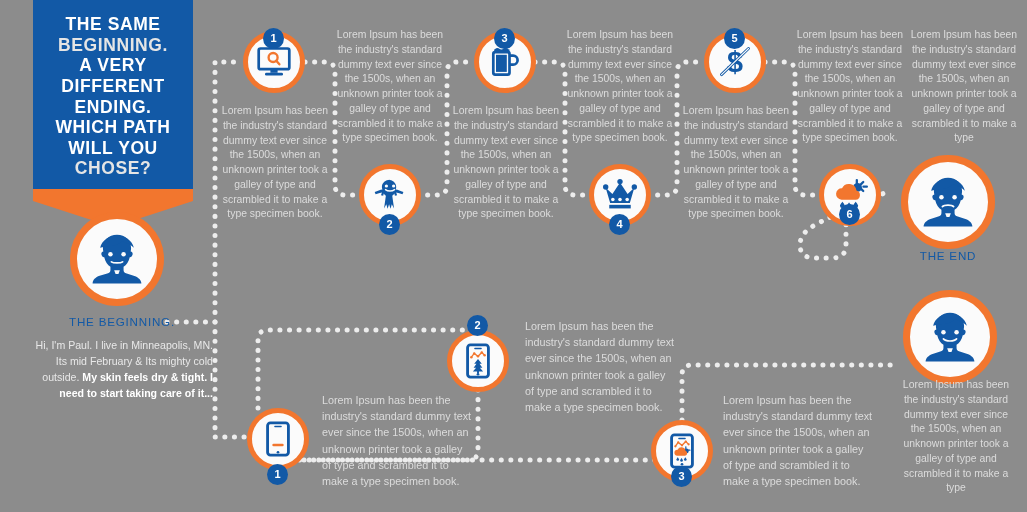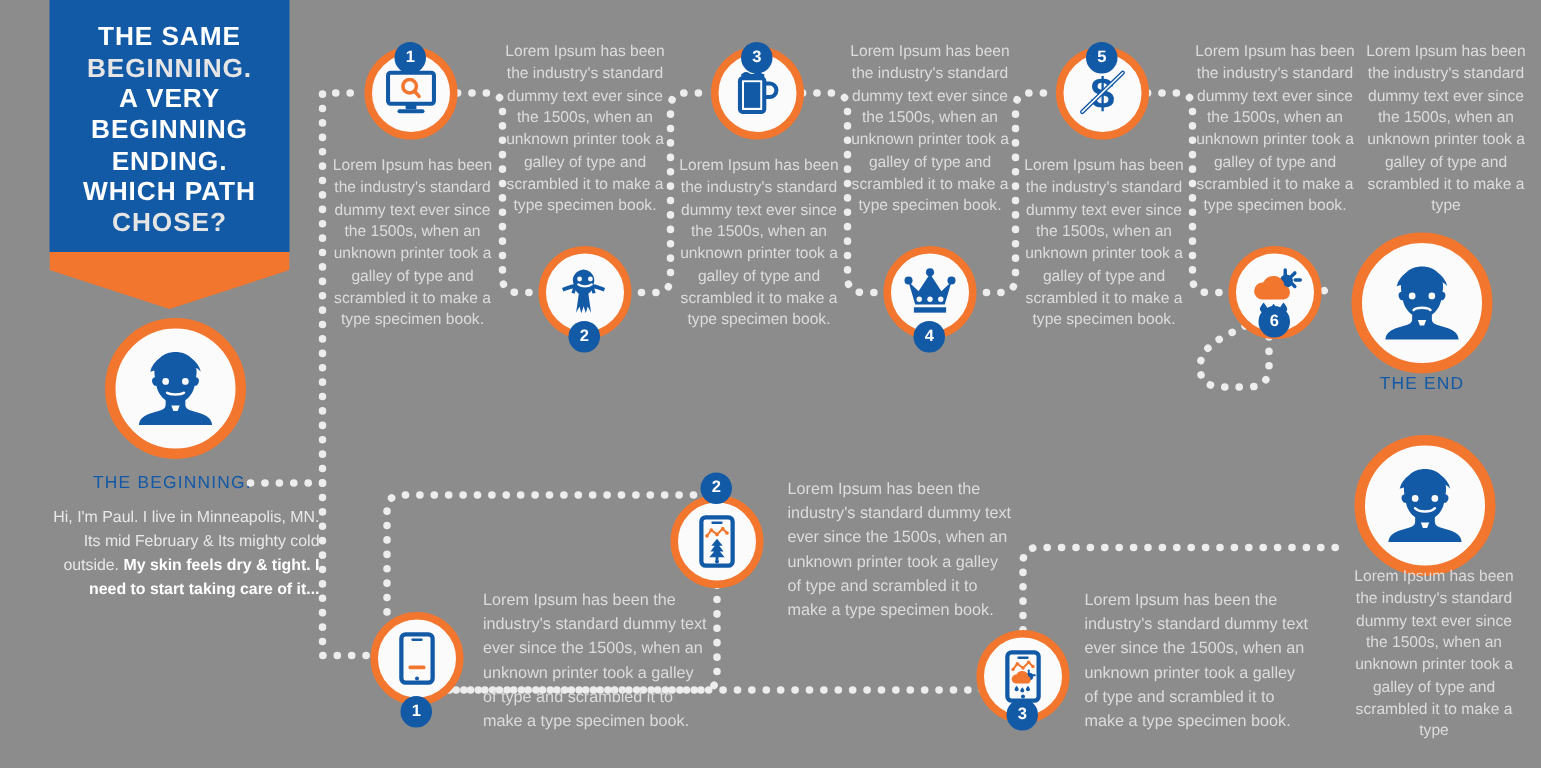--- a/index.html
+++ b/index.html
@@ -119,44 +119,45 @@
     <path class="dotline" d="M290,460 L660,460"></path>
     <path class="dotline" d="M682,420 L682,375 Q682,365 692,365 L895,365"></path>
   </svg>
 
   <div class="banner">
     <div class="banner-body">
       <div class="banner-title">
         <div>THE SAME</div>
         <div class="hl">BEGINNING.</div>
         <div>A VERY</div>
-        <div>BEGINNING</div>
+        <div>DIFFERENT</div>
         <div>ENDING.</div>
         <div>WHICH PATH</div>
+        <div>WILL YOU</div>
         <div class="hl">CHOSE?</div>
       </div>
     </div>
     <div class="banner-tail">
       <svg class="chev" viewBox="0 0 160 38">
         <polygon points="0,0 160,0 160,12 80,38 0,12" fill="#f2762e"></polygon>
       </svg>
     </div>
   </div>
 
   <div class="node avatar" style="left:70px;top:212px;">
     <svg width="60" height="60" viewBox="0 0 64 64">
       <path fill="#1259a6" d="M32 6c-9 0-15 6-15 14 0 2 .4 4 .4 4-1.6.3-2.4 1.6-2 3.3.4 1.8 1.6 3 3 2.8.9 4.6 3.6 8.3 6.6 10.2v3.3c0 2-1 3-3.4 3.8l-8.2 2.6C9 51.5 6 54.5 6 58h52c0-3.5-3-6.5-7.4-8l-8.2-2.6c-2.4-.8-3.4-1.8-3.4-3.8v-3.3c3-1.9 5.7-5.6 6.6-10.2 1.4.2 2.6-1 3-2.8.4-1.7-.4-3-2-3.3 0 0 .4-2 .4-4 0-8-6-14-15-14z"></path>
       <circle cx="25" cy="27" r="2.4" fill="#fbfbfb"></circle>
       <circle cx="39" cy="27" r="2.4" fill="#fbfbfb"></circle>
       <path d="M26 35c2 1.6 10 1.6 12 0" stroke="#fbfbfb" stroke-width="1.8" fill="none" stroke-linecap="round"></path>
       <path fill="#1259a6" d="M14 20c2-8 10-13 18-13s16 5 18 13c-4-4-9-6-13-7-2 3-9 6-14 5-3 1-6 1-9 2z"></path>
       <path fill="#fbfbfb" d="M29 44h6l-1.5 4h-3z"></path>
     </svg>
   </div>
-  <div class="section-label" style="left:62px;top:315px;width:120px;">THE BEGINNING.</div>
+  <div class="section-label" style="left:62px;top:315px;width:120px;text-align:center;">THE BEGINNING.</div>
   <div class="intro" style="left:28px;top:338px;width:185px;text-align:right;"><span>Hi, I'm Paul. I live in Minneapolis, MN. Its mid February &amp; Its mighty cold outside. </span><b>My skin feels dry &amp; tight. I need to start taking care of it...</b></div>
 
   <div class="node small" style="left:243px;top:31px;">
     <svg width="36" height="36" viewBox="0 0 40 40">
       <rect x="3" y="5" width="34" height="23" rx="2" fill="none" stroke="#1259a6" stroke-width="3"></rect>
       <circle cx="19" cy="15" r="5" fill="none" stroke="#f2762e" stroke-width="2.6"></circle>
       <line x1="22.5" y1="18.5" x2="26" y2="22.5" stroke="#f2762e" stroke-width="2.6" stroke-linecap="round"></line>
       <rect x="16" y="28" width="8" height="4" fill="#1259a6"></rect>
       <rect x="10" y="32" width="20" height="3" rx="1.5" fill="#1259a6"></rect>
     </svg>

